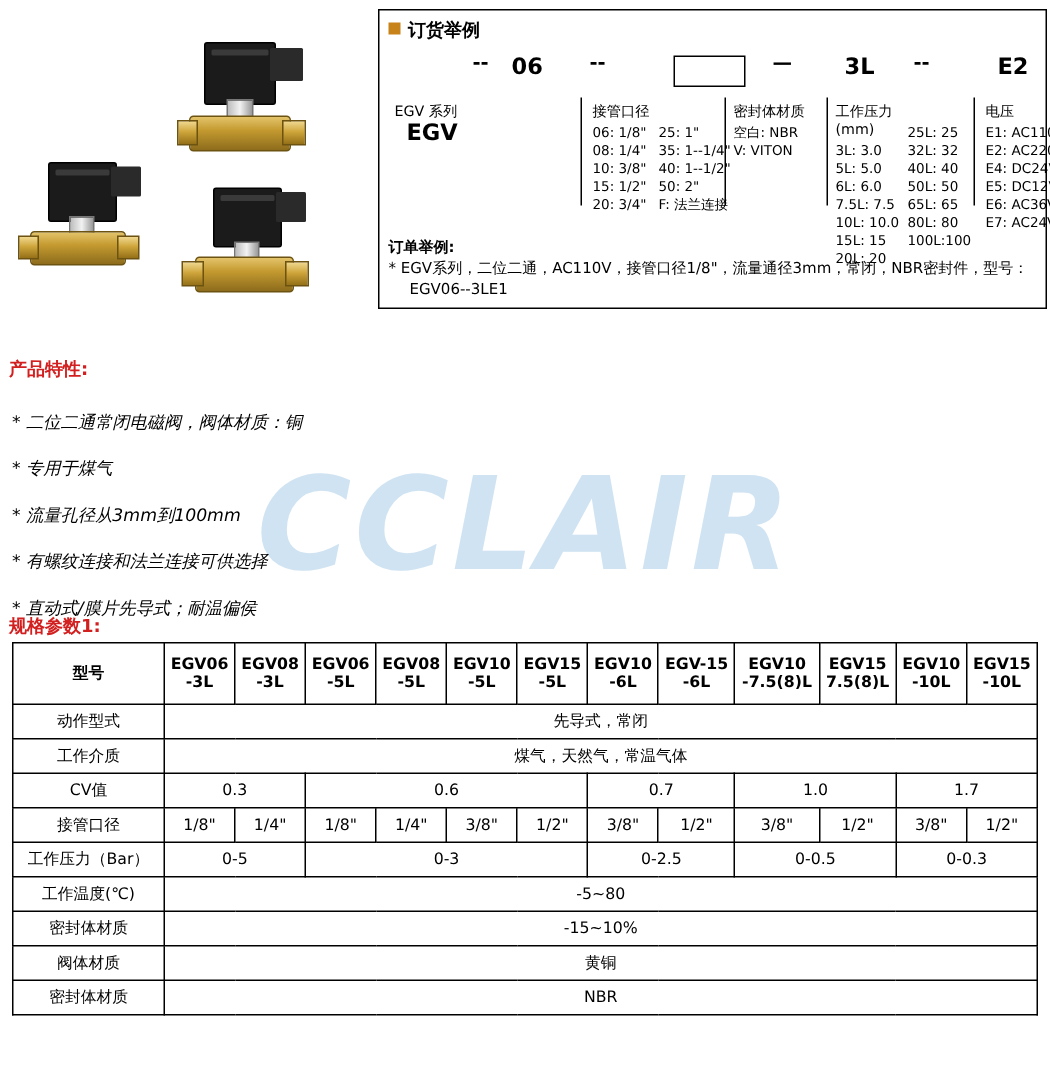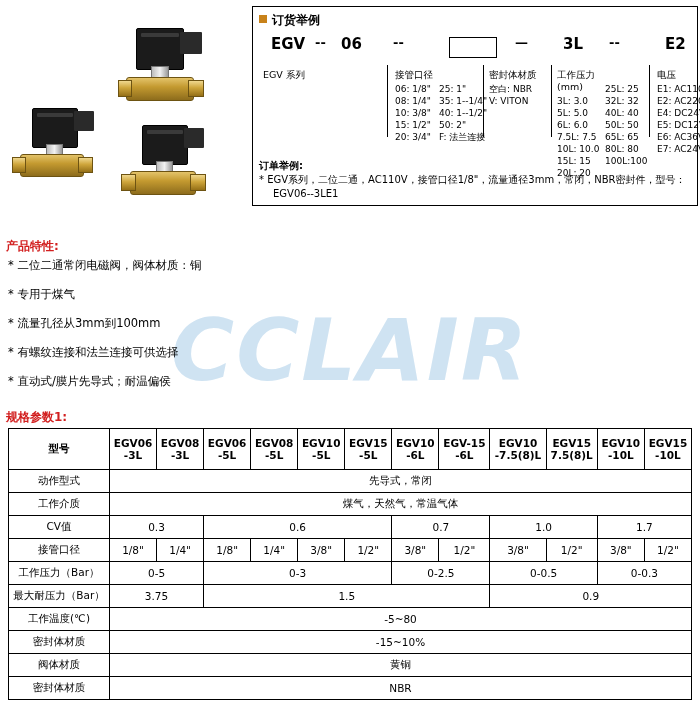--- a/index.html
+++ b/index.html
@@ -81,21 +81,21 @@
     position:absolute;left:6px;top:152px;width:430px;font-size:10px;line-height:14px;
   }
   .order-note .b{font-weight:bold;}
 
   
   .sec-title{
     position:absolute;font-weight:bold;font-size:12px;color:#d21f1f;
   }
   .features{position:absolute;left:8px;top:258px;width:330px;z-index:2;}
   .features li{
-    list-style:none;margin:0 0 14px 0;padding:0;font-size:11.5px;color:#000;
+    list-style:none;margin:16px 0 14px 0;padding:0;font-size:11.5px;color:#000;font-style:italic;
   }
   .features li:before{content:"* ";}
   .features ul{margin:0;padding:0;}
 
   
   .spec-wrap{position:absolute;left:8px;top:428px;width:684px;z-index:2;}
   table.spec{
     border-collapse:collapse;width:684px;background:transparent;
     font-size:10.5px;
   }
@@ -144,21 +144,21 @@
       <div class="brass light" style="left:70px;top:49px;width:14px;height:15px;"></div>
     </div>
   </div>
 
   <div class="order-box">
     <div class="order-title">
       <span class="dot"></span><span>订货举例</span>
     </div>
 
     <div class="code-row">
-      <span style="left:18px;">EGV</span>
+      <span style="left:18px;margin-top:44px;">EGV</span>
       <span style="left:62px;font-size:13px;">--</span>
       <span style="left:88px;">06</span>
       <span style="left:140px;font-size:13px;">--</span>
       <div class="code-blank" style="left:196px;"></div>
       <span style="left:262px;font-size:13px;">—</span>
       <span style="left:310px;">3L</span>
       <span style="left:356px;font-size:13px;">--</span>
       <span style="left:412px;">E2</span>
     </div>
 
@@ -333,26 +333,20 @@
           </tr>
           <tr>
             <td class="rowhead">工作压力（Bar）</td>
             <td colspan="2">0-5</td>
             <td colspan="4">0-3</td>
             <td colspan="2">0-2.5</td>
             <td colspan="2">0-0.5</td>
             <td colspan="2">0-0.3</td>
           </tr>
           <tr>
-            <td class="rowhead">最大耐压力（Bar）</td>
-            <td colspan="2">3.75</td>
-            <td colspan="6">1.5</td>
-            <td colspan="4">0.9</td>
-          </tr>
-          <tr>
             <td class="rowhead">工作温度(℃)</td>
             <td colspan="12">-5~80</td>
           </tr>
           <tr>
             <td class="rowhead">密封体材质</td>
             <td colspan="12">-15~10%</td>
           </tr>
           <tr>
             <td class="rowhead">阀体材质</td>
             <td colspan="12">黄铜</td>

